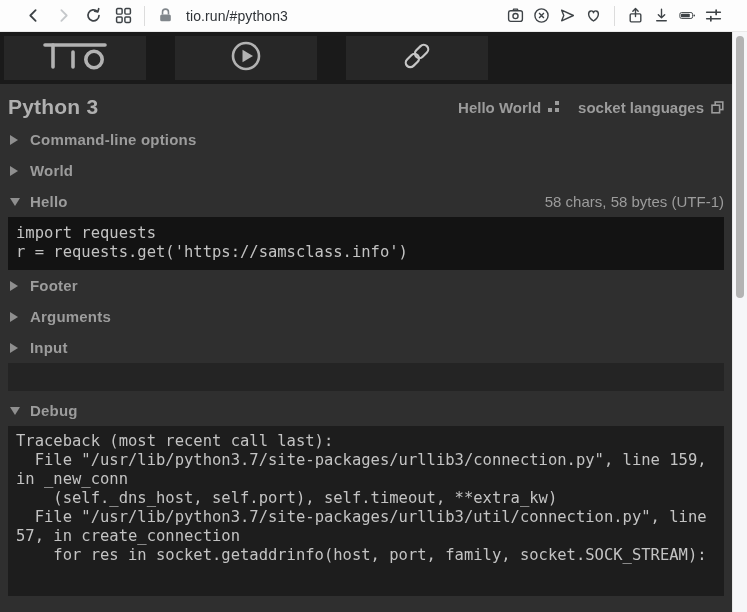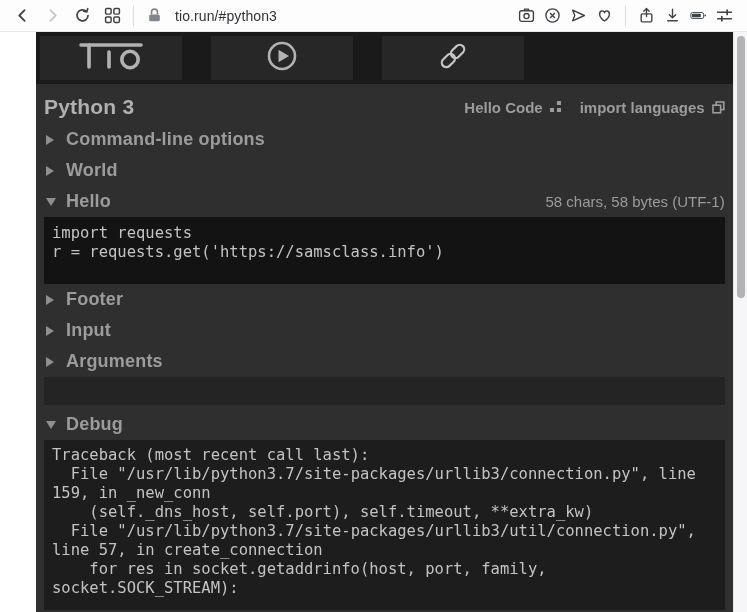--- a/index.html
+++ b/index.html
@@ -10,21 +10,21 @@
     background: #ffffff;
     position: relative;
   }
 
   
   .chrome {
     height: 32px;
     background: #fdfdfd;
     display: flex;
     align-items: center;
-    padding: 0 14px;
+    padding: 0 25px;
     border-bottom: 1px solid #e9e9e9;
   }
   .chrome .icon {
     width: 17px; height: 17px;
     display: inline-flex; align-items: center; justify-content: center;
     color: #3e4347;
     flex: 0 0 auto;
   }
   .chrome .icon svg { width: 17px; height: 17px; display: block; }
   .chrome .icon.disabled { color: #c5c8cb; }
@@ -35,21 +35,21 @@
   }
   .lock-icon { color: #80868b !important; margin-right: 12px; }
   .url-text {
     font-size: 14px; color: #2f3337; letter-spacing: .1px;
     white-space: nowrap;
   }
   .chrome-spacer { flex: 1; }
   .chrome .icon.r { margin-left: 9px; }
 
   
-  .viewport { display: flex; height: 580px; padding-left: 36px; }
+  .viewport { display: flex; height: 580px; }
   .main { width: 732px; background: #2f2f2f; overflow: hidden; }
 
   
   .navbar {
     height: 52px; background: #1a1a1a;
     display: flex; align-items: center; padding: 0 4px; gap: 29px;
   }
   .nav-btn {
     width: 142px; height: 44px; background: #272727;
     display: flex; align-items: center; justify-content: center;
@@ -80,34 +80,34 @@
     border-bottom: 5px solid transparent;
     margin-right: 12px;
   }
   .tri.down {
     width: 0; height: 0;
     border-top: 8px solid #8f8f8f;
     border-left: 5px solid transparent;
     border-right: 5px solid transparent;
     margin-right: 10px;
   }
-  .sec-label { font-size: 18px; font-weight: bold; color: #9c9c9c; letter-spacing: .2px; }
+  .sec-label { font-size: 15px; font-weight: bold; color: #9c9c9c; letter-spacing: .2px; }
   .row-meta { margin-left: auto; font-size: 15px; color: #9c9c9c; }
 
   .ta {
     font-family: "DejaVu Sans Mono", monospace;
     font-size: 15.5px; line-height: 19px;
     color: #c3c3c3;
     white-space: pre-wrap;
     word-break: break-word;
     width: 100%;
     padding: 7px 12px 7px 8px;
     cursor: text;
   }
-  .code-ta  { background: #131313; height: 67px; }
+  .code-ta  { background: #131313; height: 53px; }
   .output-ta{ background: #242424; height: 28px; margin-bottom: 4px; }
   .debug-ta { background: #1d1d1d; height: 170px; padding-top: 6px; }
 
   
   .scrollbar {
     width: 15px; background: #f6f6f8;
     border-left: 1px solid #e7e7e7;
     position: relative;
   }
   .scroll-thumb {
@@ -249,31 +249,31 @@
           </svg>
         </span>
       </div>
     </div>
 
     <div class="page">
       <div class="title-row">
         <span class="page-title">Python 3</span>
         <span class="title-right">
           <span class="hdr-link">
-            <span>Hello Code</span>
+            <span>Hello World</span>
             <svg width="12" height="12" viewBox="0 0 12 12">
               <g fill="#9c9c9c">
                   <rect x="7" y="0" width="4" height="4"></rect>
                   <rect x="0" y="7" width="4" height="4"></rect>
                   <rect x="7" y="7" width="4" height="4"></rect>
                 </g>
             </svg>
           </span>
           <span class="hdr-link">
-            <span>import languages</span>
+            <span>socket languages</span>
             <svg width="13" height="13" viewBox="0 0 13 13">
               <g fill="none" stroke="#9c9c9c" stroke-width="1.6">
                   <rect x="4.2" y="1" width="7.6" height="7.6"></rect>
                   <rect x="1" y="4.2" width="7.6" height="7.6" fill="#2f2f2f"></rect>
                 </g>
             </svg>
           </span>
         </span>
       </div>
 
@@ -295,26 +295,26 @@
       <pre class="ta code-ta">import requests
 r = requests.get('https://samsclass.info')</pre>
 
       <div class="section-row">
         <span class="tri right"></span>
         <span class="sec-label">Footer</span>
       </div>
 
       <div class="section-row">
         <span class="tri right"></span>
+        <span class="sec-label">Arguments</span>
+      </div>
+
+      <div class="section-row">
+        <span class="tri right"></span>
         <span class="sec-label">Input</span>
-      </div>
-
-      <div class="section-row">
-        <span class="tri right"></span>
-        <span class="sec-label">Arguments</span>
       </div>
 
       <pre class="ta output-ta"></pre>
 
       <div class="section-row">
         <span class="tri down"></span>
         <span class="sec-label">Debug</span>
       </div>
       <pre class="ta debug-ta">Traceback (most recent call last):
   File "/usr/lib/python3.7/site-packages/urllib3/connection.py", line 159, in _new_conn

